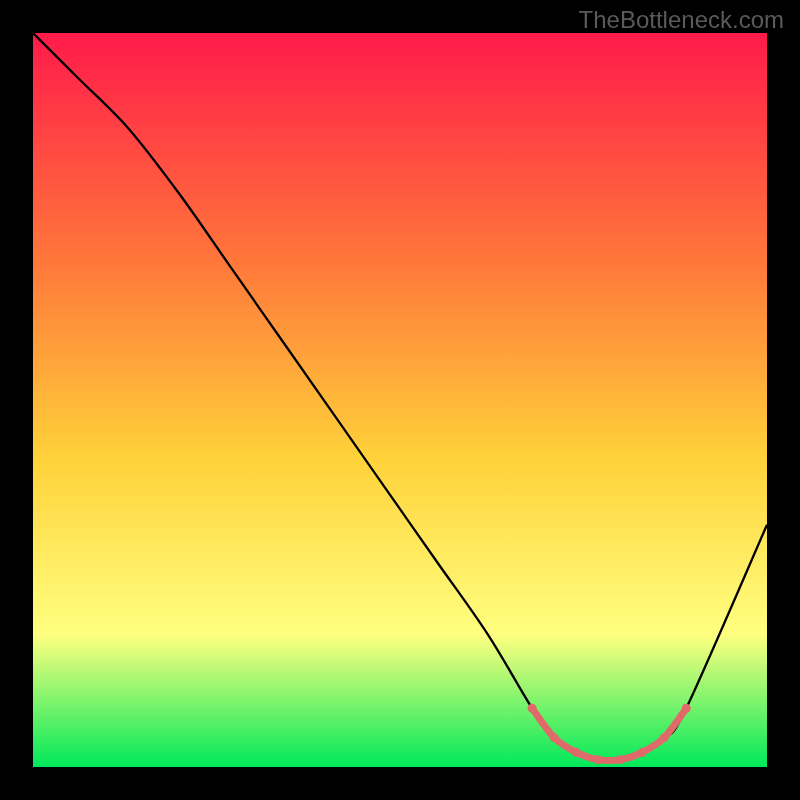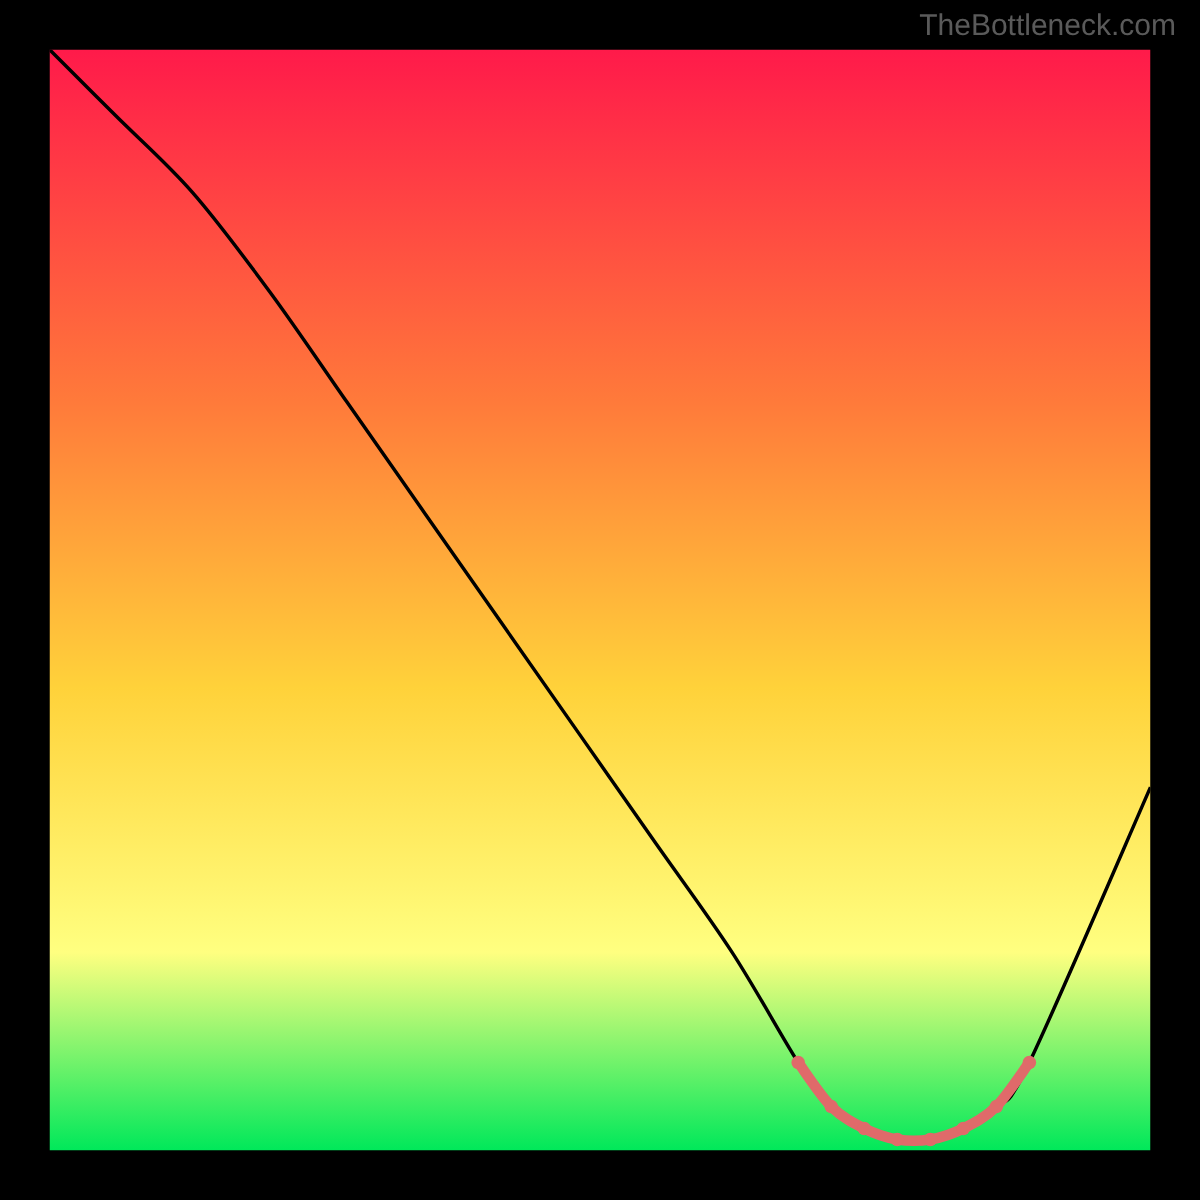--- a/index.html
+++ b/index.html
@@ -9,21 +9,21 @@
     width: 800px;
     height: 800px;
     position: relative;
     font-family: Arial, sans-serif;
   }
   .watermark {
     position: absolute;
     top: 6px;
     right: 16px;
     color: #5a5a5a;
-    font-size: 20px;
+    font-size: 24px;
     font-weight: 500;
     z-index: 10;
   }
   .plot {
     position: absolute;
     left: 33px;
     top: 33px;
     width: 734px;
     height: 734px;
   }

